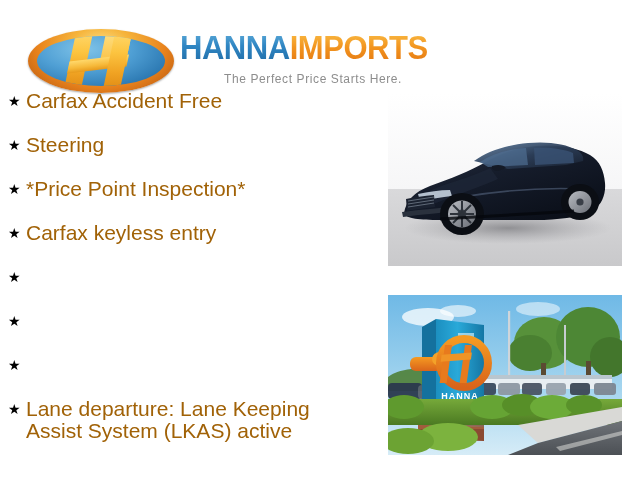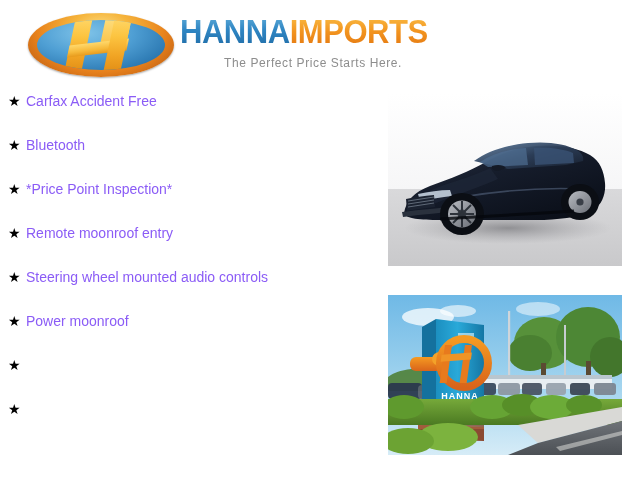--- a/index.html
+++ b/index.html
@@ -21,21 +21,21 @@
   .header {
     position: absolute;
     left: 0;
     top: 0;
     width: 640px;
     height: 88px;
   }
   .logo-block {
     position: absolute;
     left: 28px;
-    top: 8px;
+    top: 24px;
     width: 500px;
     height: 76px;
   }
 
   
   .logo-emblem {
     position: absolute;
     left: 0px;
     top: 5px;
     width: 146px;
@@ -145,23 +145,23 @@
   .feature-star {
     flex: 0 0 auto;
     width: 18px;
     margin-left: 8px;
     font-size: 14px;
     line-height: 22px;
     color: #000;
     text-align: left;
   }
   .feature-label {
-    font-size: 14px;
+    font-size: 21px;
     line-height: 22px;
-    color: #8b5cf6;
+    color: #a16207;
     max-width: 330px;
   }
 
   
   .photo {
     position: absolute;
     overflow: hidden;
     background: #ffffff;
   }
   .photo-car {
@@ -200,43 +200,42 @@
   </div>
 </div>
 
 <ul class="features">
   <li class="feature-item">
     <span class="feature-star">★</span>
     <span class="feature-label">Carfax Accident Free</span>
   </li>
   <li class="feature-item">
     <span class="feature-star">★</span>
-    <span class="feature-label">Bluetooth</span>
+    <span class="feature-label">Steering</span>
   </li>
   <li class="feature-item">
     <span class="feature-star">★</span>
     <span class="feature-label">*Price Point Inspection*</span>
   </li>
   <li class="feature-item">
     <span class="feature-star">★</span>
-    <span class="feature-label">Remote moonroof entry</span>
-  </li>
-  <li class="feature-item">
-    <span class="feature-star">★</span>
-    <span class="feature-label">Steering wheel mounted audio controls</span>
-  </li>
-  <li class="feature-item">
-    <span class="feature-star">★</span>
-    <span class="feature-label">Power moonroof</span>
-  </li>
-  <li class="feature-item">
-    <span class="feature-star">★</span>
-  </li>
-  <li class="feature-item">
-    <span class="feature-star">★</span>
+    <span class="feature-label">Carfax keyless entry</span>
+  </li>
+  <li class="feature-item">
+    <span class="feature-star">★</span>
+  </li>
+  <li class="feature-item">
+    <span class="feature-star">★</span>
+  </li>
+  <li class="feature-item">
+    <span class="feature-star">★</span>
+  </li>
+  <li class="feature-item">
+    <span class="feature-star">★</span>
+    <span class="feature-label">Lane departure: Lane Keeping Assist System (LKAS) active</span>
   </li>
 </ul>
 
 <div class="photo photo-car">
   <svg viewBox="0 0 234 173" preserveAspectRatio="xMidYMid slice">
     <defs>
       <linearGradient id="studioBg" x1="0" y1="0" x2="0" y2="1">
         <stop offset="0%" stop-color="#ffffff"></stop>
         <stop offset="55%" stop-color="#f6f6f7"></stop>
         <stop offset="100%" stop-color="#ececed"></stop>

